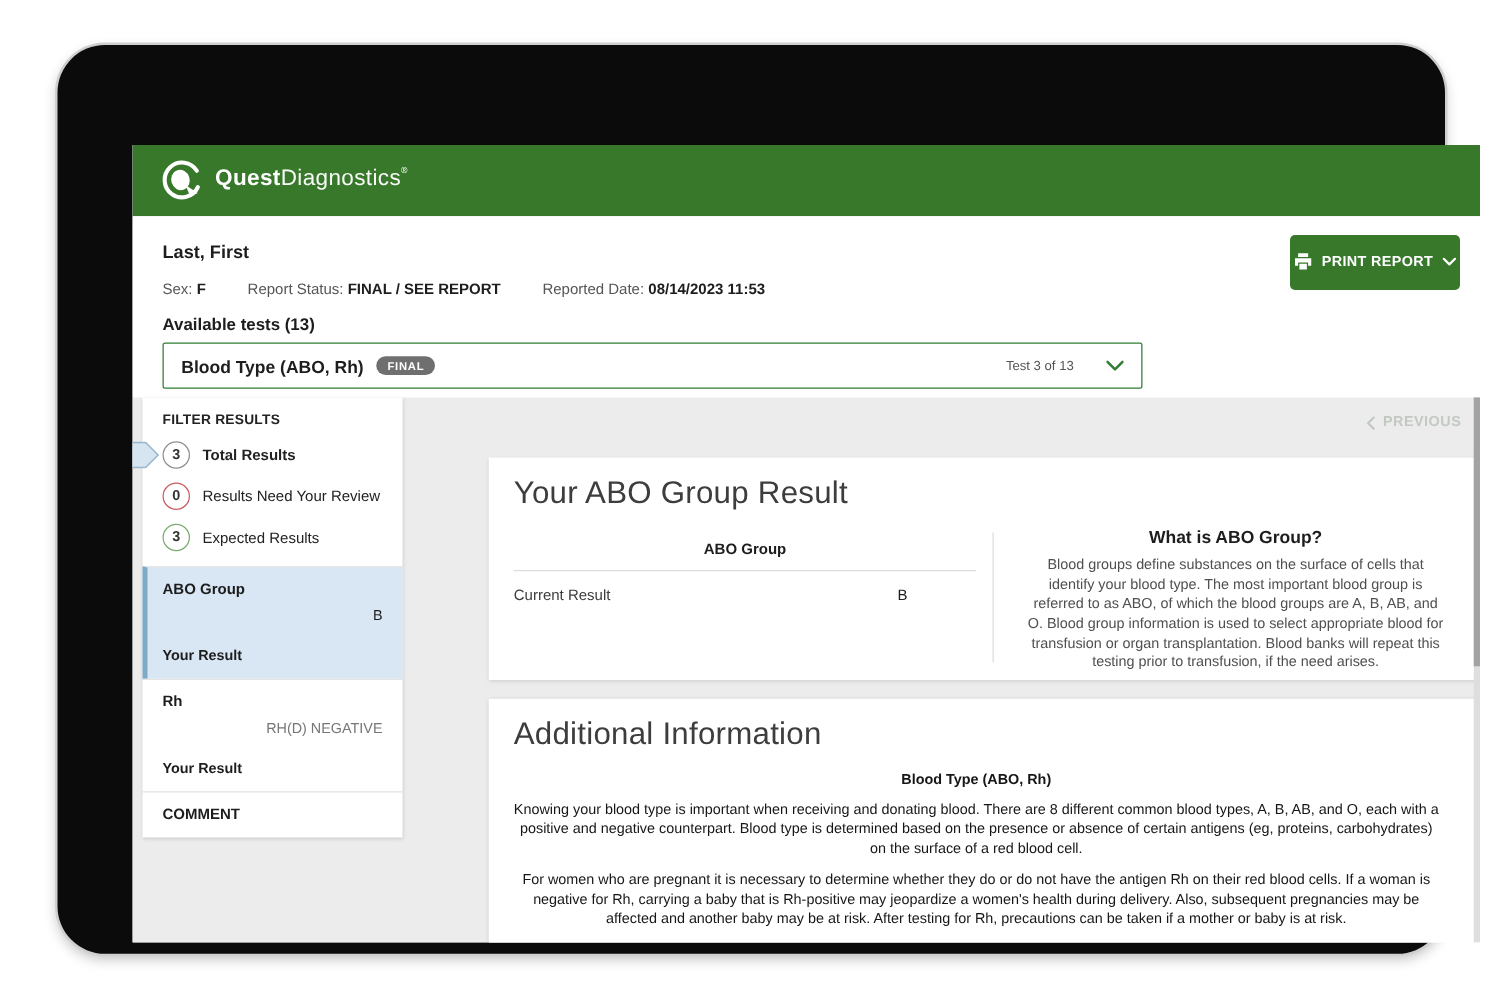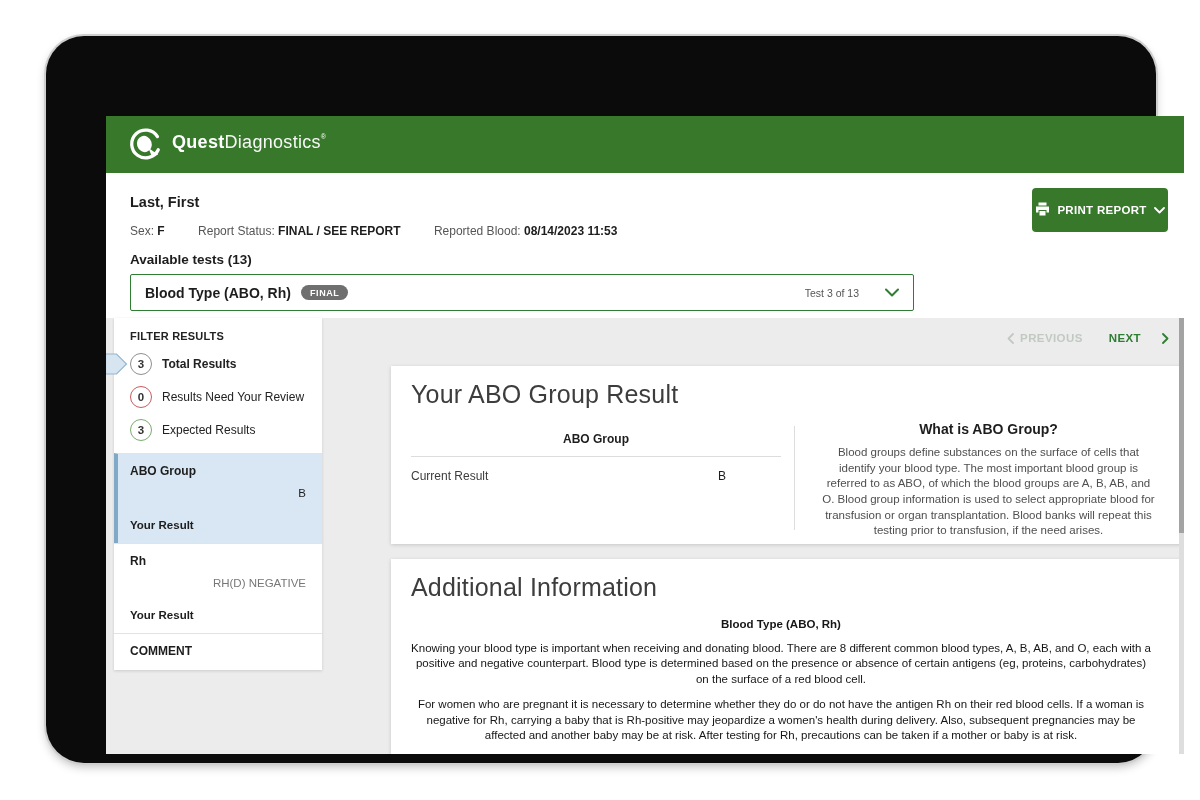--- a/index.html
+++ b/index.html
@@ -63,21 +63,21 @@
   .side-item .t { font-size:12px; font-weight:bold; color:#1d1d1d; }
   .side-item .row { display:flex; justify-content:space-between; margin-top:9px; }
   .side-item .lbl { font-size:11.5px; font-weight:bold; color:#1d1d1d;margin-top:32px; }
   .side-item .val { font-size:11.5px; color:#1d1d1d; }
   .side-item .val.muted { color:#777; }
   .side-item.selected { background:#D8E7F3; border-left:4px solid #80A9C8; padding-left:12px; }
   .sel-arrow { position:absolute; left:-1px; top:35px; z-index:6; }
 
   
   .main { position:absolute; left:285px; top:0; width:780px; height:436px; }
-  .pager { position:absolute; right:2px; top:14px; display:flex; align-items:center; gap:26px; font-size:11.5px; }
+  .pager { position:absolute; right:2px; top:14px; display:flex; align-items:center; gap:26px; font-size:11.5px;flex-direction:column; }
   .pager .prev { color:#C2C9C2; font-weight:bold; letter-spacing:.4px; display:flex; align-items:center; gap:6px; cursor:default; }
   .pager .next { color:#2F7D33; font-weight:bold; letter-spacing:.4px; display:flex; align-items:center; gap:21px; cursor:pointer; }
 
   .card { position:absolute; left:0; width:908px; background:#fff; box-shadow:0 1px 4px rgba(0,0,0,.16);text-align:center; }
   .card1 { top:48px; height:178px; }
   .card2 { top:241px; height:260px; }
   .card-title { position:absolute; left:20px; top:14px; font-size:25px; font-weight:300; color:#3d3d3d; letter-spacing:.2px; }
 
   .abo-left { position:absolute; left:20px; top:66px; width:370px; }
   .abo-head { font-size:12px; font-weight:bold; color:#1d1d1d; padding-bottom:10px; border-bottom:1px solid #DDDDDD; }
@@ -110,21 +110,21 @@
         </svg>
       </span>
       <span class="brand"><b>Quest</b><span class="lt">Diagnostics</span><sup>®</sup></span>
     </div>
 
     <div class="patient">
       <div class="p-name">Last, First</div>
       <div class="p-info">
         <span class="seg"><span>Sex:</span> <b>F</b></span>
         <span class="seg"><span>Report Status:</span> <b>FINAL / SEE REPORT</b></span>
-        <span class="seg"><span>Reported Blood:</span> <b>08/14/2023 11:53</b></span>
+        <span class="seg"><span>Reported Date:</span> <b>08/14/2023 11:53</b></span>
       </div>
       <div class="p-avail">Available tests (13)</div>
 
       <div class="selector">
         <span class="sel-name">Blood Type (ABO, Rh)</span>
         <span class="sel-badge">FINAL</span>
         <span class="sel-right">
           <span class="sel-pos">Test 3 of 13</span>
           <span class="chev">
             <svg width="14" height="9" viewBox="0 0 14 9">

